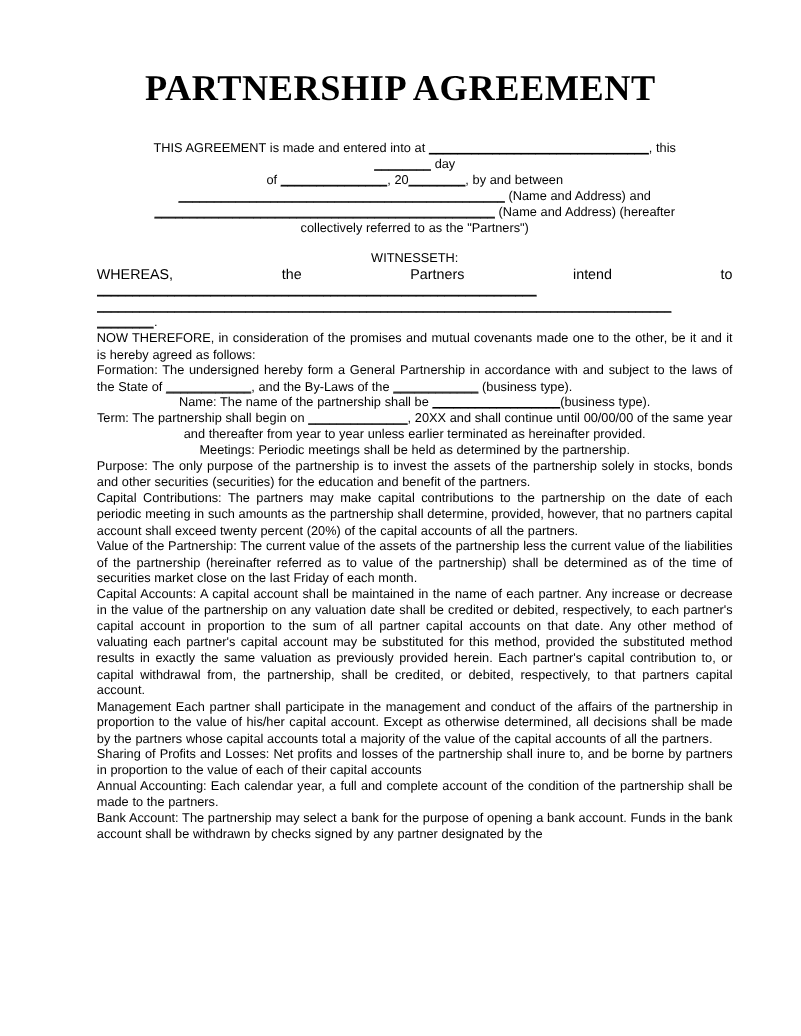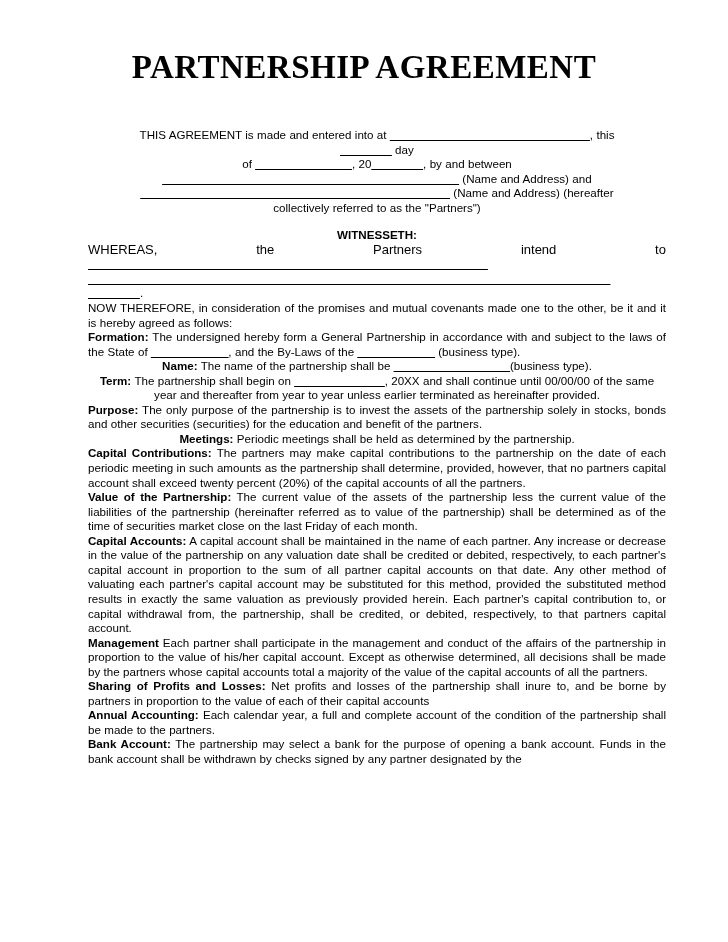--- a/index.html
+++ b/index.html
@@ -17,21 +17,21 @@
   .page {
     position: relative;
     width: 728px;
     height: 942px;
     background: #ffffff;
     overflow: hidden;
   }
   .doc-title {
     position: absolute;
     left: 0;
-    top: 50px;
+    top: 64px;
     width: 728px;
     text-align: center;
     font-family: "Liberation Serif", serif;
     font-variant: small-caps;
     font-weight: bold;
     font-size: 33px;
     letter-spacing: 0.5px;
     color: #000000;
     line-height: 1.05;
   }
@@ -52,21 +52,21 @@
     color: #000000;
     word-spacing: 0.15px;
   }
   p.noj {
     text-align: center;
   }
   .gap {
     height: 13px;
   }
   b.hd {
-    font-weight: bold;
+    font-weight: normal;
   }
   .ul {
     text-decoration: underline;
     white-space: pre;
   }
   
   .spread {
     display: flex;
     justify-content: space-between;
     font-size: 13px;
@@ -129,23 +129,23 @@
     <span class="rule-line"><u class="rule-tiny">________</u><span class="tail-period">.</span></span>
 
     <p class="blk">NOW THEREFORE, in consideration of the promises and mutual covenants made one to the other, be it and it is hereby agreed as follows:</p>
 
     <p class="blk"><b class="hd">Formation:</b><span> The undersigned hereby form a General Partnership in accordance with and subject to the laws of the State of </span><span class="ul">____________</span><span>, and the By-Laws of the </span><span class="ul">____________</span><span> (business type).</span></p>
 
     <p class="blk noj"><b class="hd">Name:</b><span> The name of the partnership shall be </span><span class="ul">__________________</span><span>(business type).</span></p>
 
     <p class="blk noj"><b class="hd">Term:</b><span> The partnership shall begin on </span><span class="ul">______________</span><span>, 20XX and shall continue until 00/00/00 of the same year and thereafter from year to year unless earlier terminated as hereinafter provided.</span></p>
 
+    <p class="blk noj"><b class="hd">Meetings:</b><span> Periodic meetings shall be held as determined by the partnership.</span></p>
+
     <p class="blk"><b class="hd">Purpose:</b><span> The only purpose of the partnership is to invest the assets of the partnership solely in stocks, bonds and other securities (securities) for the education and benefit of the partners.</span></p>
-
-    <p class="blk noj"><b class="hd">Meetings:</b><span> Periodic meetings shall be held as determined by the partnership.</span></p>
 
     <p class="blk"><b class="hd">Capital Contributions:</b><span> The partners may make  capital contributions to the partnership on the date of each periodic meeting in such amounts as the partnership shall determine, provided, however, that no partners capital account shall exceed twenty percent (20%) of the capital accounts of all the partners.</span></p>
 
     <p class="blk"><b class="hd">Value of the Partnership:</b><span>  The current value of the assets of the partnership less the current value of the liabilities of the partnership (hereinafter referred as to value of the partnership) shall be determined as of the time of securities market close on the last Friday of each month.</span></p>
 
     <p class="blk"><b class="hd">Capital Accounts:</b><span> A capital account shall be maintained in the name of each partner. Any increase or decrease in the value of the partnership on any valuation date shall be credited or debited, respectively, to each partner's capital account in proportion to the sum of all partner capital accounts on that date.  Any other method of valuating each partner's capital account may be substituted for this method, provided the substituted method results in exactly the same valuation as previously provided herein.  Each partner's capital contribution to, or capital withdrawal from, the partnership, shall be credited, or debited, respectively, to that partners capital account.</span></p>
 
     <p class="blk"><b class="hd">Management</b><span> Each partner shall participate in the management and conduct of the affairs of the partnership in proportion to the value of his/her capital account.  Except as otherwise determined, all decisions shall be made by the partners whose capital accounts total a majority of the value of the capital accounts of all the partners.</span></p>
 
     <p class="blk"><b class="hd">Sharing of Profits and Losses:</b><span> Net profits and losses of the partnership shall inure to, and be borne by partners in proportion to the value of each of their capital accounts</span></p>

